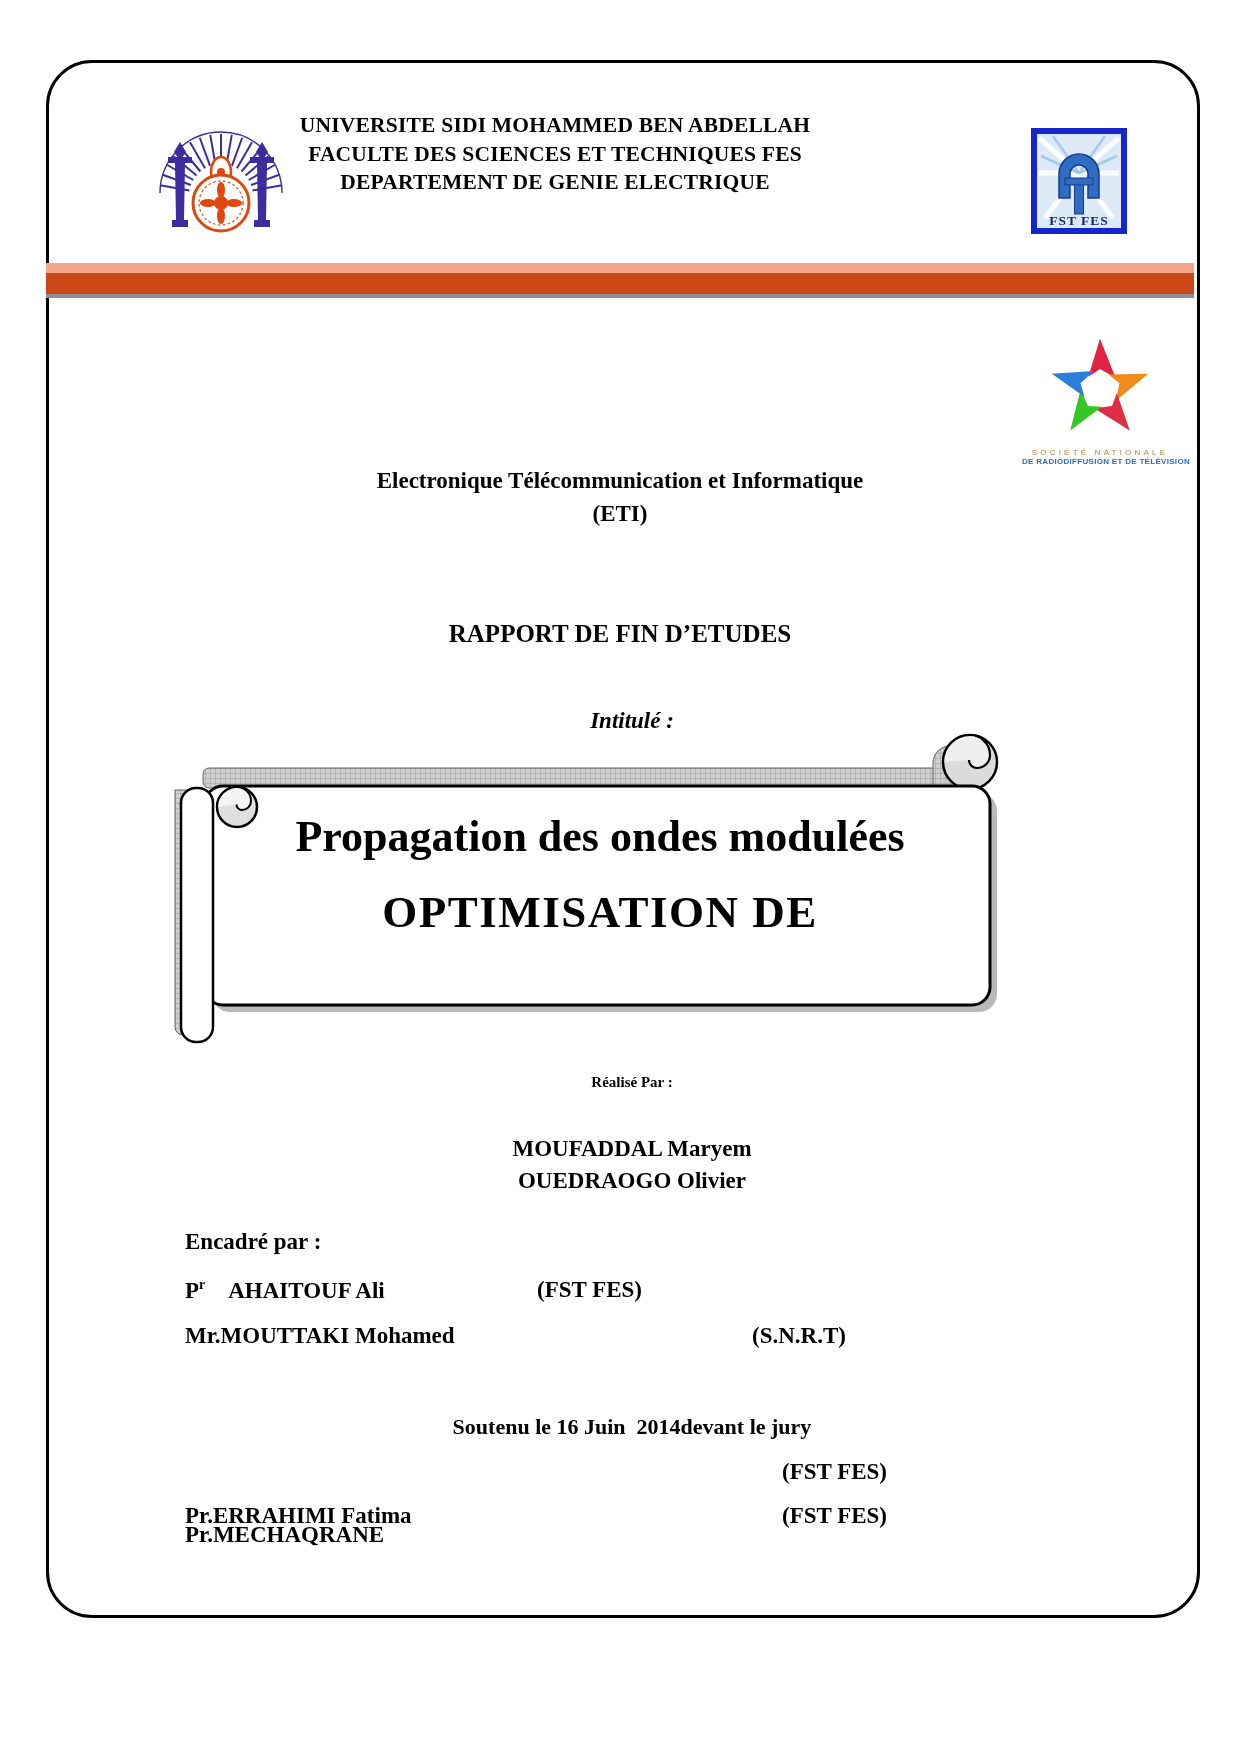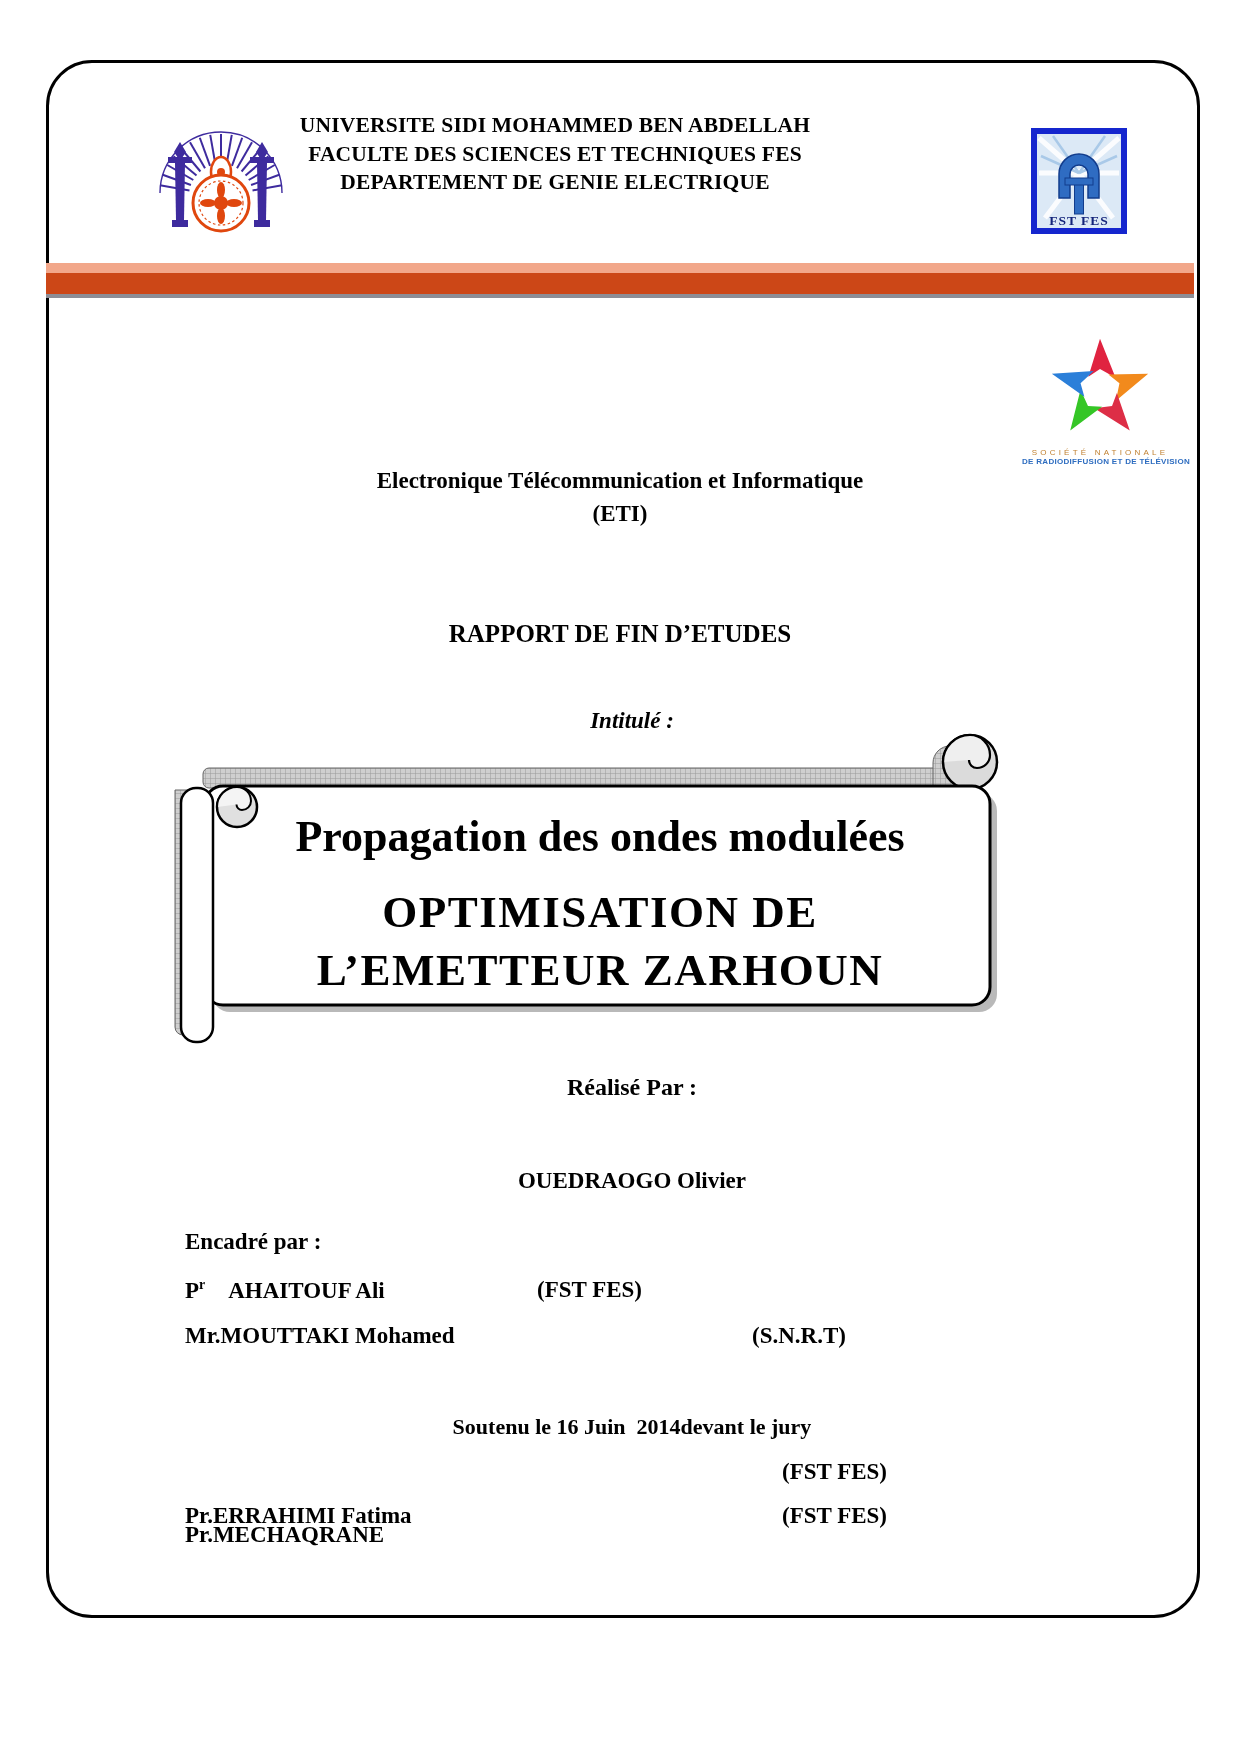--- a/index.html
+++ b/index.html
@@ -36,21 +36,21 @@
   #report-type{left:46px;top:620px;width:1148px;font-size:25px;}
   #intitule{left:58px;top:708px;width:1148px;font-size:23px;font-style:italic;}
 
   
   #banner-svg{left:170px;top:718px;width:840px;height:336px;}
   .btitle{left:210px;width:780px;text-align:center;}
   #title1{top:811px;font-size:44px;}
   #title2{top:886px;font-size:45px;letter-spacing:1.5px;}
   #title3{top:944px;font-size:45px;letter-spacing:1.5px;}
 
-  #realise{left:58px;top:1074px;width:1148px;font-size:24px;}
+  #realise{left:58px;top:1074px;width:1148px;font-size:15px;}
   #author1{left:58px;top:1136px;width:1148px;font-size:23px;}
   #author2{left:58px;top:1168px;width:1148px;font-size:23px;}
 
   .rowtxt{font-size:23px;white-space:nowrap;}
   #encadre{left:185px;top:1229px;}
   #sup1{left:185px;top:1277px;} #sup1-aff{left:537px;top:1277px;}
   #sup2{left:185px;top:1323px;} #sup2-aff{left:752px;top:1323px;}
   #soutenu{left:58px;top:1414px;width:1148px;font-size:22px;white-space:pre;}
   #jury1{left:185px;top:1522px;} #jury1-aff{left:782px;top:1459px;}
   #jury2{left:185px;top:1503px;} #jury2-aff{left:782px;top:1503px;}
@@ -185,23 +185,23 @@
     <rect x="35" y="68" width="785" height="219" rx="18" fill="#FFFFFF" stroke="#000" stroke-width="3"></rect>
 
     <path d="M5,72 h16 v237 a8,8 0 0 1 -16,0 Z" fill="url(#hatch)" stroke="#666" stroke-width="1"></path>
     <rect x="11" y="70" width="32" height="254" rx="15" fill="#FFFFFF" stroke="#000" stroke-width="2.5"></rect>
     <circle cx="67" cy="89" r="20" fill="#E0E0E0" stroke="#000" stroke-width="2.5"></circle>
     <path d="M47,89 a20,20 0 0 1 20,-20 a14,14 0 0 1 14,14 a9,9 0 0 1 -9,9 a5.5,5.5 0 0 1 -5.5,-5.5" fill="#F4F4F4" stroke="#000" stroke-width="2"></path>
   </svg>
 
   <div id="title1" class="abs b btitle">Propagation des ondes modulées</div>
   <div id="title2" class="abs b btitle">OPTIMISATION DE</div>
-  <div id="title3" class="abs b btitle">L’EMETTEUR ZARHOUN</div>
 
   <div id="realise" class="abs b ctr">Réalisé Par :</div>
+  <div id="author1" class="abs b ctr">MOUFADDAL Maryem</div>
   <div id="author2" class="abs b ctr">OUEDRAOGO Olivier</div>
 
   <div id="encadre" class="abs b rowtxt">Encadré par :</div>
 
   <div id="sup1" class="abs b rowtxt">
     <span>P</span><sup>r</sup><span class="name-gap">AHAITOUF Ali</span>
   </div>
   <div id="sup1-aff" class="abs b rowtxt">(FST FES)</div>
 
   <div id="sup2" class="abs b rowtxt">Mr.MOUTTAKI Mohamed</div>

